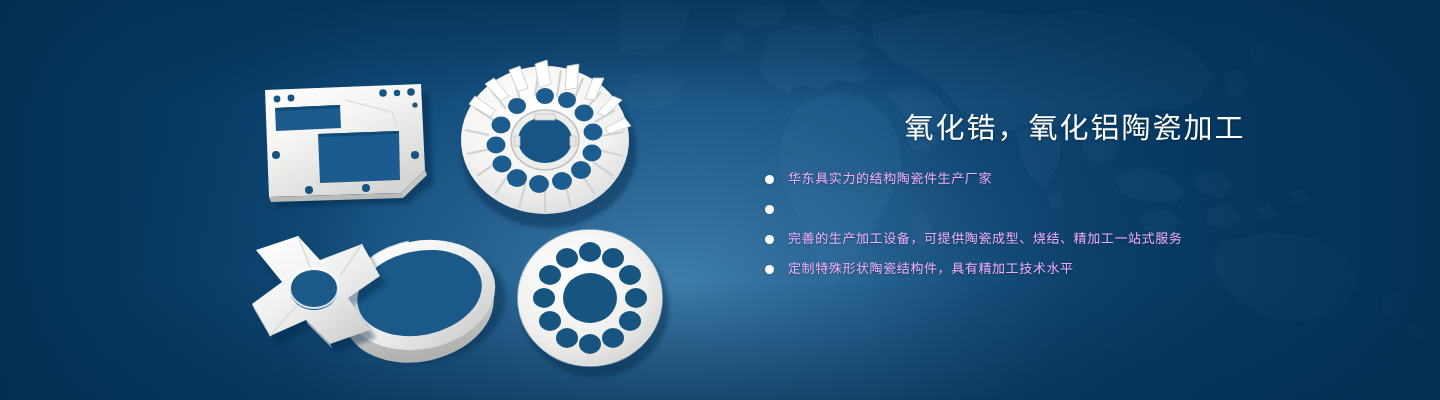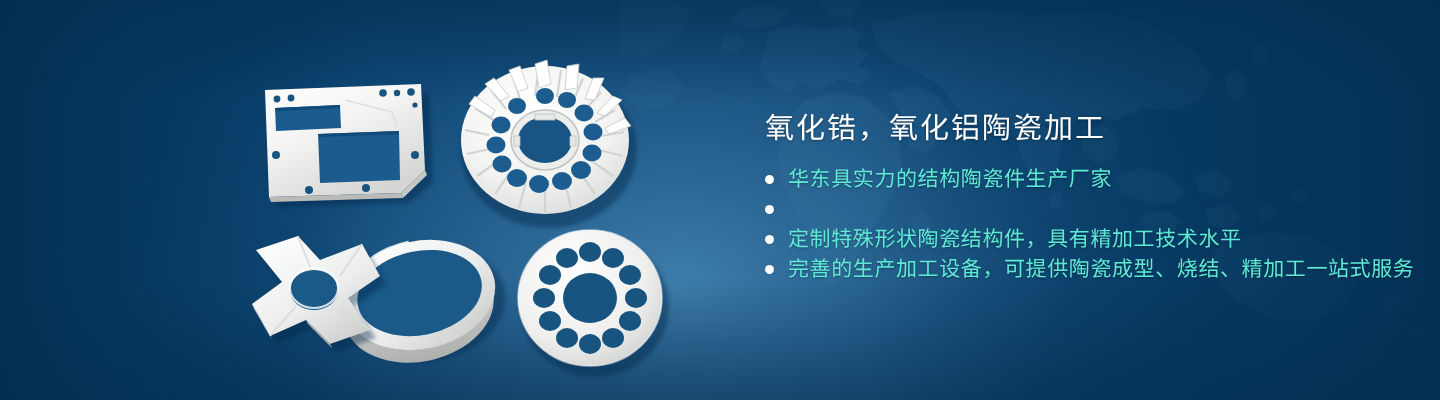--- a/index.html
+++ b/index.html
@@ -81,20 +81,21 @@
   }
   .headline {
     color: #ffffff;
     font-size: 29px;
     line-height: 40px;
     letter-spacing: 2px;
     font-weight: 400;
     margin: 0 0 20px 0;
     white-space: nowrap;
     text-shadow: 0 1px 3px rgba(0,0,0,0.35);
+    text-align: center;
   }
   .bullets {
     list-style: none;
     margin: 0;
     padding: 0;
   }
   .bullet {
     display: flex;
     align-items: center;
     margin-bottom: 8px;
@@ -103,22 +104,22 @@
   .dot {
     flex: 0 0 auto;
     width: 9px;
     height: 9px;
     border-radius: 50%;
     background: #ffffff;
     margin-right: 14px;
     box-shadow: 0 0 2px rgba(0,0,0,0.25);
   }
   .bullet-text {
-    color: #5eead4;
-    font-size: 21px;
+    color: #f0abfc;
+    font-size: 13px;
     line-height: 22px;
     letter-spacing: 0.6px;
     white-space: nowrap;
     text-shadow: 0 1px 2px rgba(0,0,0,0.30);
   }
 </style>
 </head>
 <body>
 
 <div class="banner">
@@ -373,22 +374,22 @@
     <ul class="bullets">
       <li class="bullet">
         <span class="dot"></span>
         <span class="bullet-text">华东具实力的结构陶瓷件生产厂家</span>
       </li>
       <li class="bullet">
         <span class="dot"></span>
       </li>
       <li class="bullet">
         <span class="dot"></span>
-        <span class="bullet-text">定制特殊形状陶瓷结构件，具有精加工技术水平</span>
+        <span class="bullet-text">完善的生产加工设备，可提供陶瓷成型、烧结、精加工一站式服务</span>
       </li>
       <li class="bullet">
         <span class="dot"></span>
-        <span class="bullet-text">完善的生产加工设备，可提供陶瓷成型、烧结、精加工一站式服务</span>
+        <span class="bullet-text">定制特殊形状陶瓷结构件，具有精加工技术水平</span>
       </li>
     </ul>
 
   </div>
 </div>
 
 </body></html>

